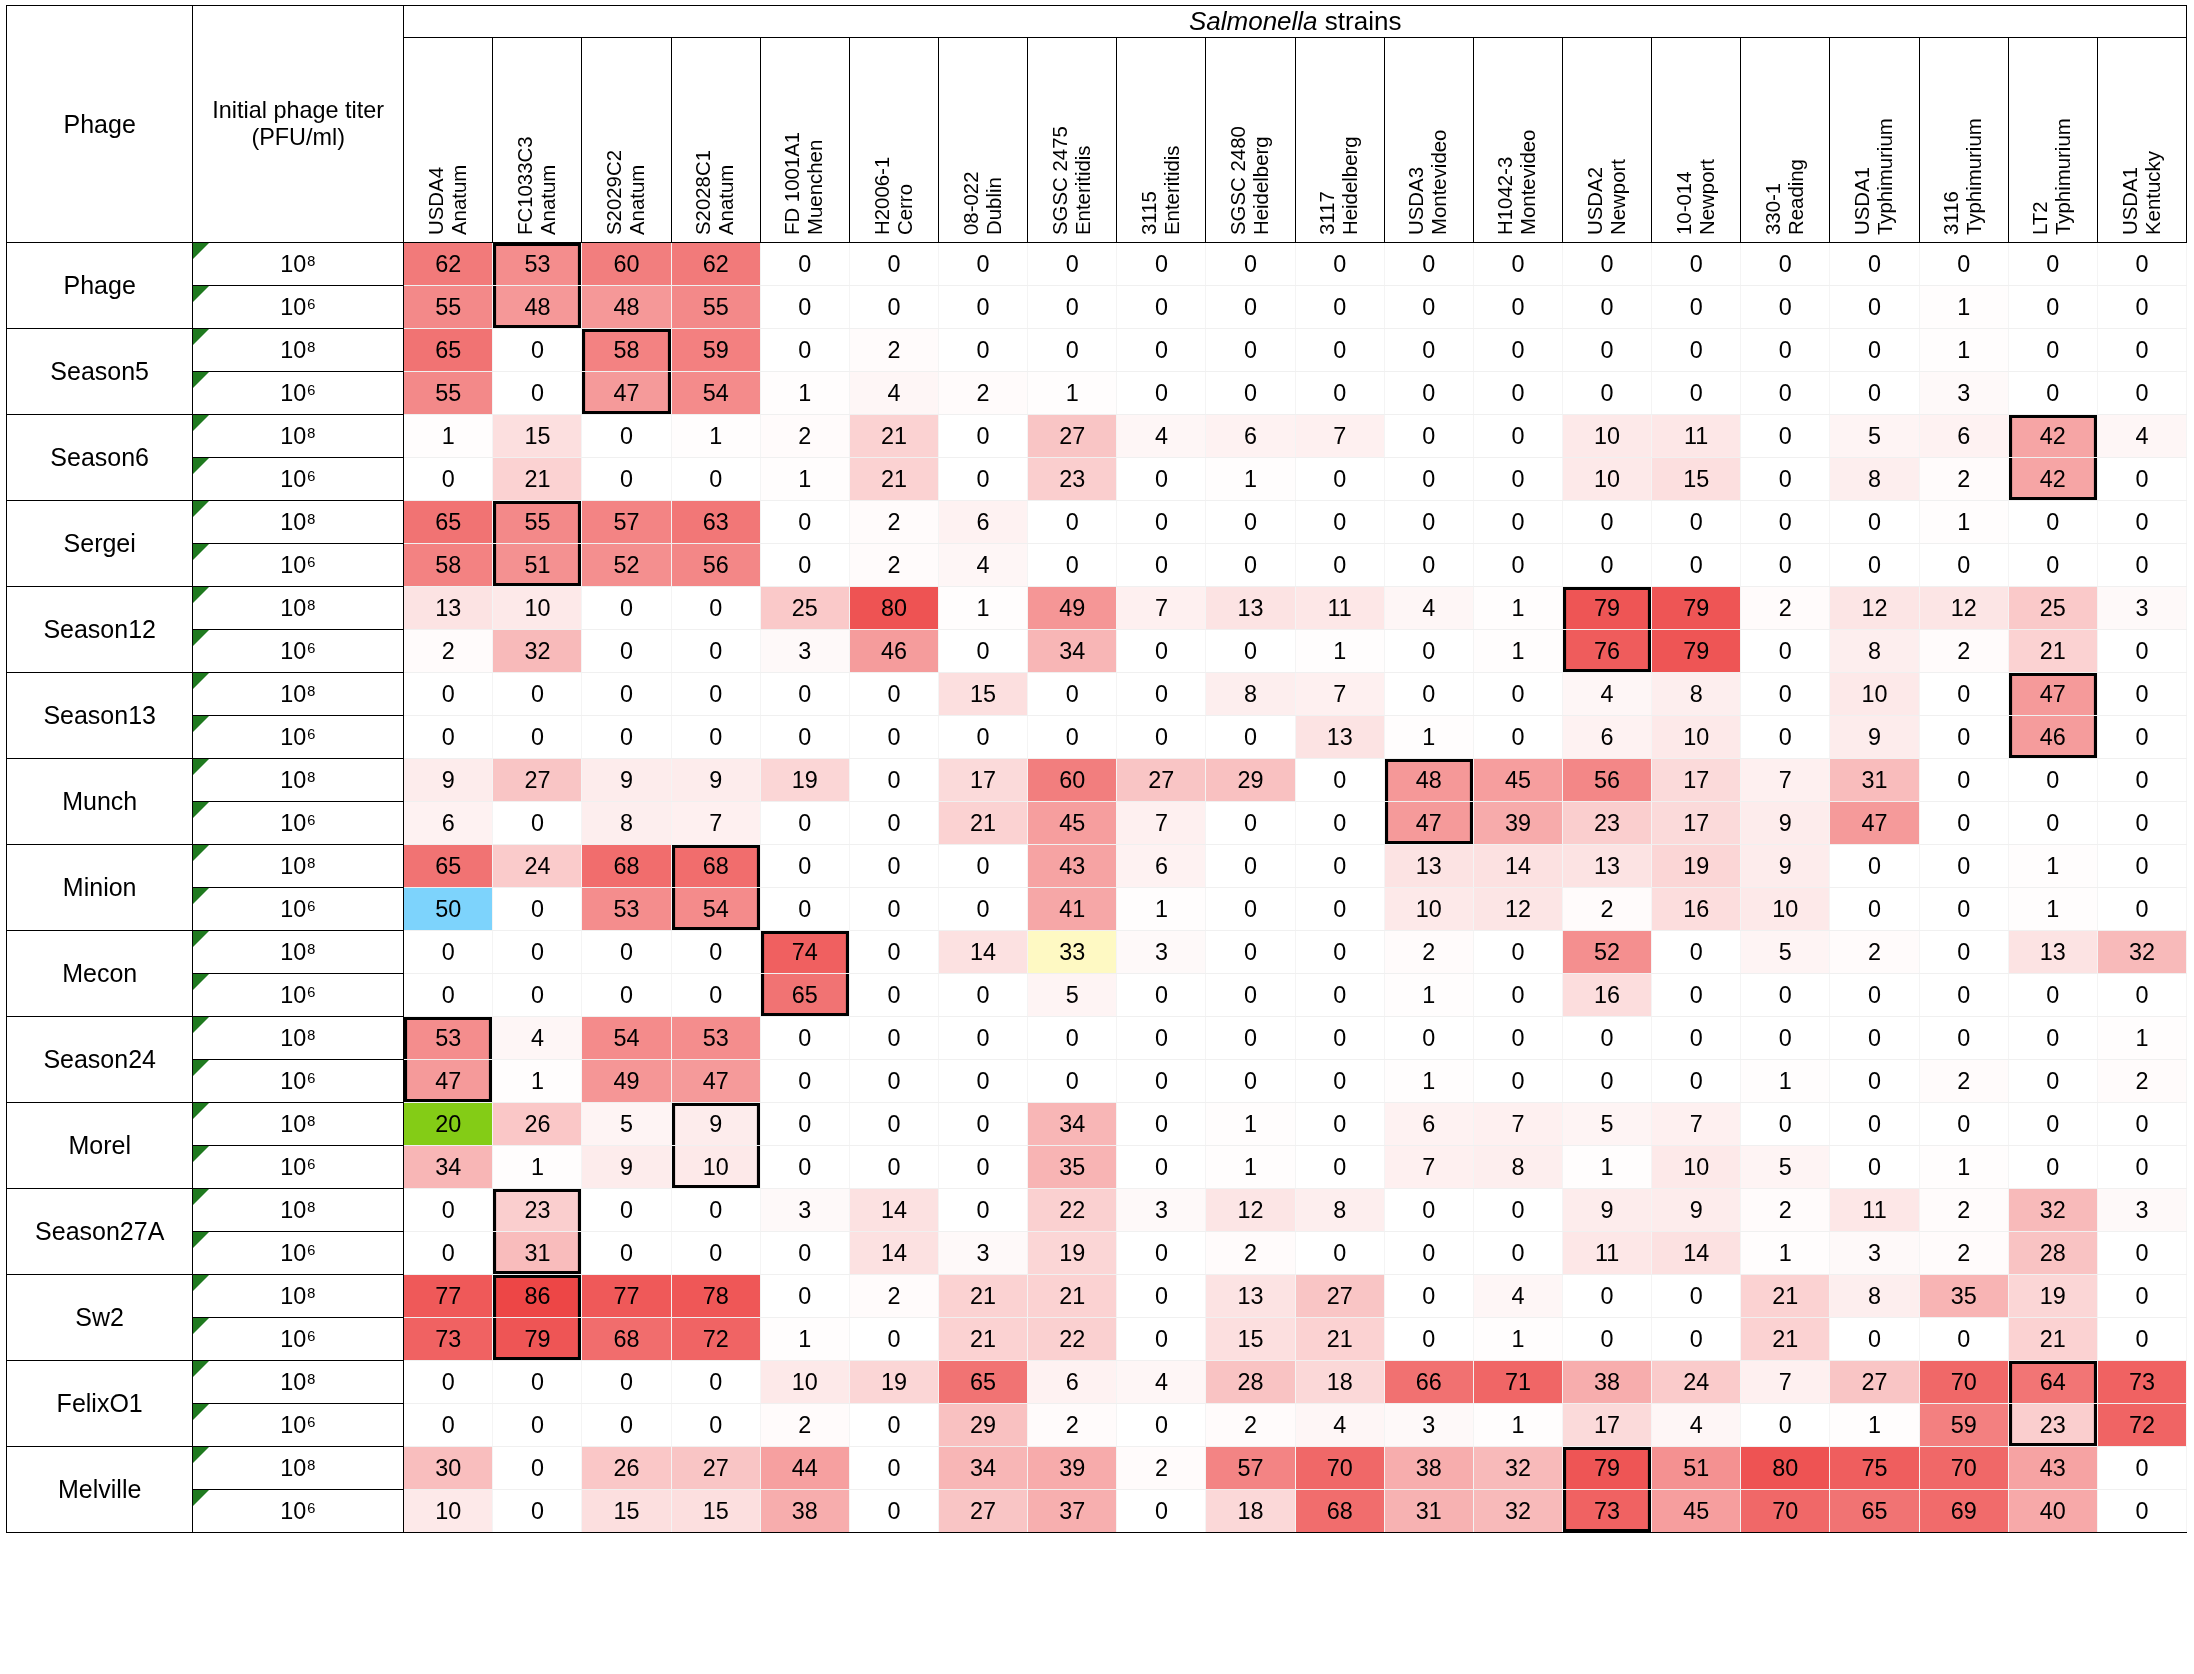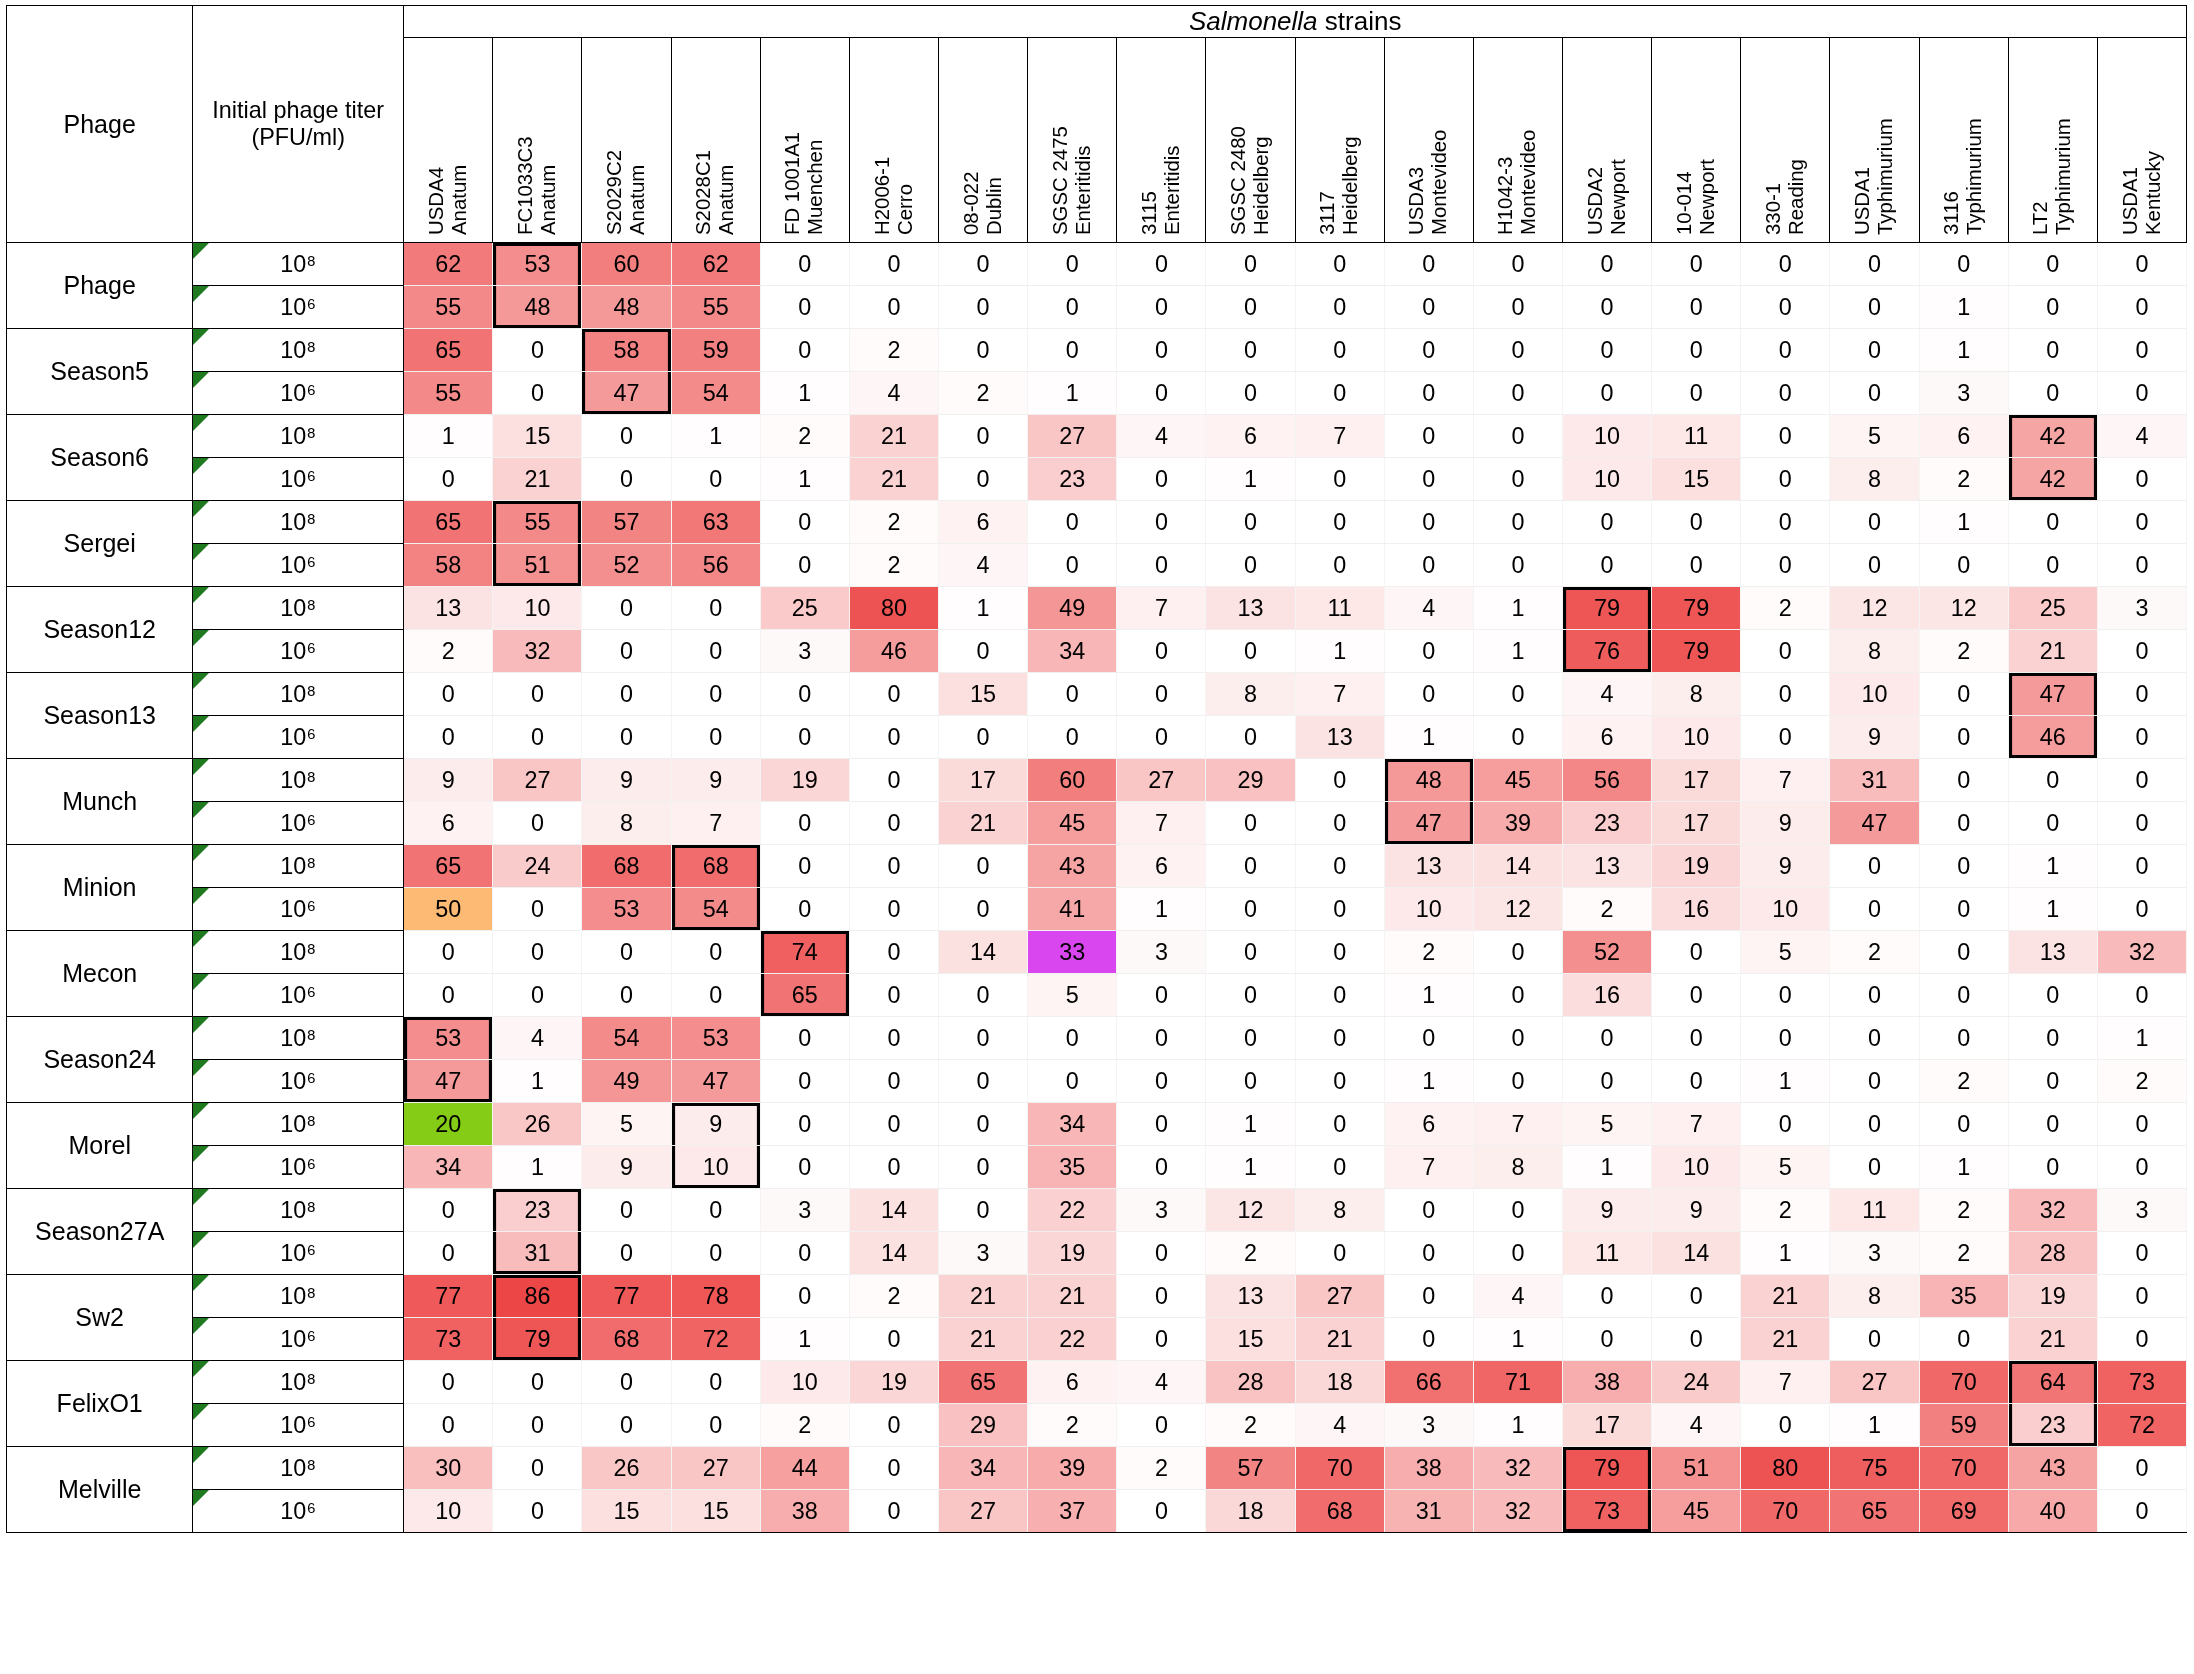--- a/index.html
+++ b/index.html
@@ -525,21 +525,21 @@
           <td class="val" style="background: rgb(252, 227, 227);">13</td>
           <td class="val" style="background: rgb(251, 214, 214);">19</td>
           <td class="val" style="background: rgb(253, 236, 236);">9</td>
           <td class="val" style="background: rgb(255, 255, 255);">0</td>
           <td class="val" style="background: rgb(255, 255, 255);">0</td>
           <td class="val" style="background: rgb(255, 253, 253);">1</td>
           <td class="val" style="background: rgb(255, 255, 255);">0</td>
         </tr>
         <tr class="row-bot">
           <td class="titer-cell"><span class="flag"></span><span class="expo">10⁶</span></td>
-          <td class="val" style="background: #fdba74;">50</td>
+          <td class="val" style="background: #7dd3fc;">50</td>
           <td class="val" style="background: rgb(255, 255, 255);">0</td>
           <td class="val" style="background: rgb(244, 141, 141);">53</td>
           <td class="val" style="background: rgb(244, 139, 139); box-shadow: rgb(0, 0, 0) 3.1px 0px 0px 0px inset, rgb(0, 0, 0) -3.1px 0px 0px 0px inset, rgb(0, 0, 0) 0px -3.1px 0px 0px inset;">54</td>
           <td class="val" style="background: rgb(255, 255, 255);">0</td>
           <td class="val" style="background: rgb(255, 255, 255);">0</td>
           <td class="val" style="background: rgb(255, 255, 255);">0</td>
           <td class="val" style="background: rgb(246, 167, 167);">41</td>
           <td class="val" style="background: rgb(255, 253, 253);">1</td>
           <td class="val" style="background: rgb(255, 255, 255);">0</td>
           <td class="val" style="background: rgb(255, 255, 255);">0</td>
@@ -556,21 +556,21 @@
         <tr class="row-top">
           <td class="phage-name" rowspan="2">Mecon</td>
           <td class="titer-cell"><span class="flag"></span><span class="expo">10⁸</span></td>
           <td class="val" style="background: rgb(255, 255, 255);">0</td>
           <td class="val" style="background: rgb(255, 255, 255);">0</td>
           <td class="val" style="background: rgb(255, 255, 255);">0</td>
           <td class="val" style="background: rgb(255, 255, 255);">0</td>
           <td class="val" style="background: rgb(240, 96, 96); box-shadow: rgb(0, 0, 0) 3.1px 0px 0px 0px inset, rgb(0, 0, 0) -3.1px 0px 0px 0px inset, rgb(0, 0, 0) 0px 3.1px 0px 0px inset;">74</td>
           <td class="val" style="background: rgb(255, 255, 255);">0</td>
           <td class="val" style="background: rgb(252, 225, 225);">14</td>
-          <td class="val" style="background: #d946ef;">33</td>
+          <td class="val" style="background: #fef9c3;">33</td>
           <td class="val" style="background: rgb(254, 249, 249);">3</td>
           <td class="val" style="background: rgb(255, 255, 255);">0</td>
           <td class="val" style="background: rgb(255, 255, 255);">0</td>
           <td class="val" style="background: rgb(255, 251, 251);">2</td>
           <td class="val" style="background: rgb(255, 255, 255);">0</td>
           <td class="val" style="background: rgb(244, 143, 143);">52</td>
           <td class="val" style="background: rgb(255, 255, 255);">0</td>
           <td class="val" style="background: rgb(254, 244, 244);">5</td>
           <td class="val" style="background: rgb(255, 251, 251);">2</td>
           <td class="val" style="background: rgb(255, 255, 255);">0</td>

